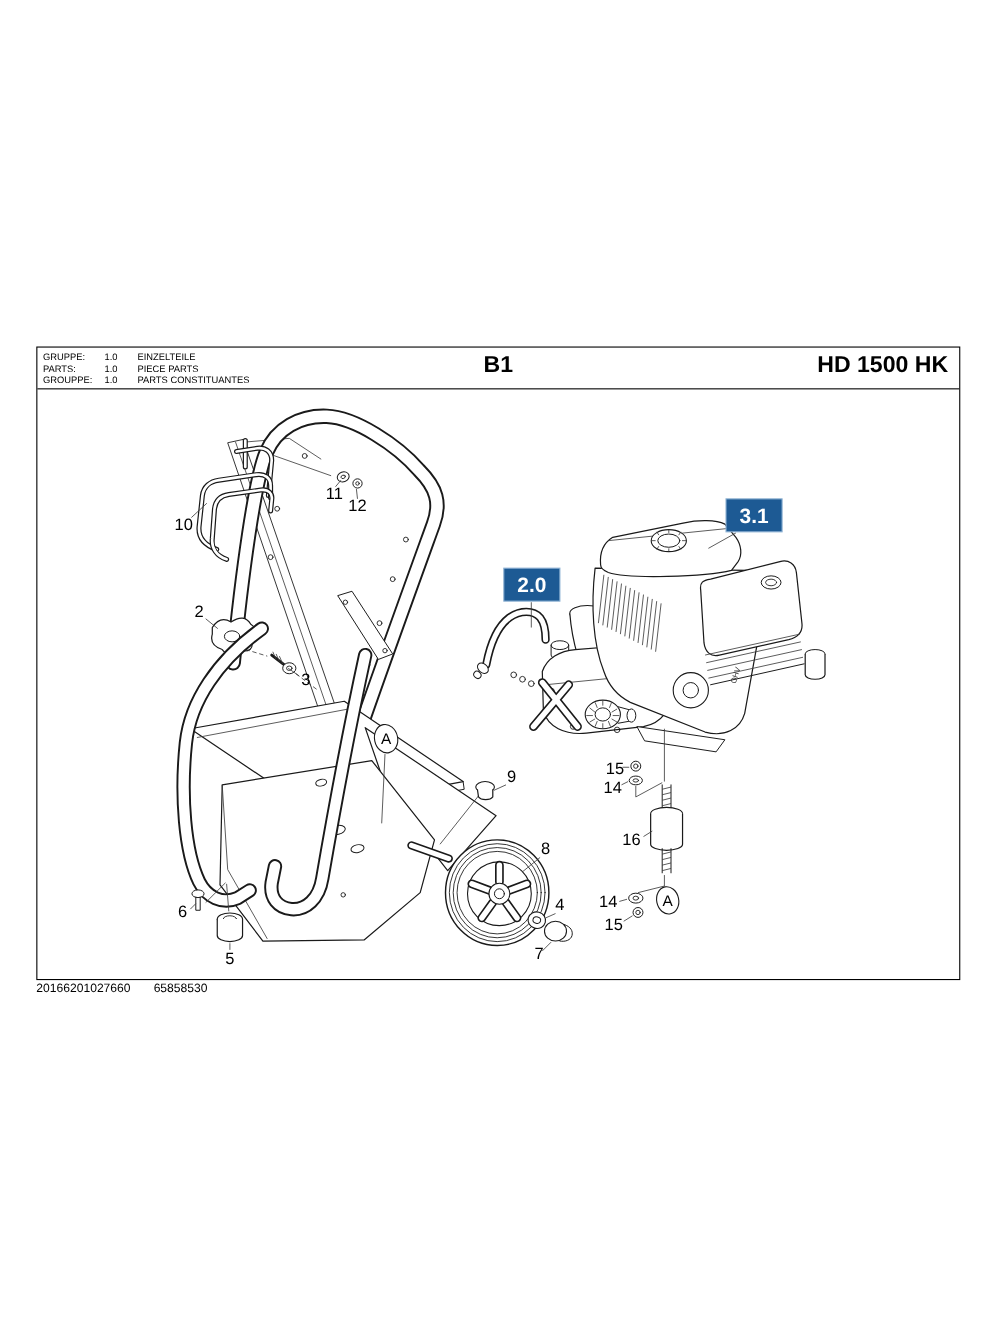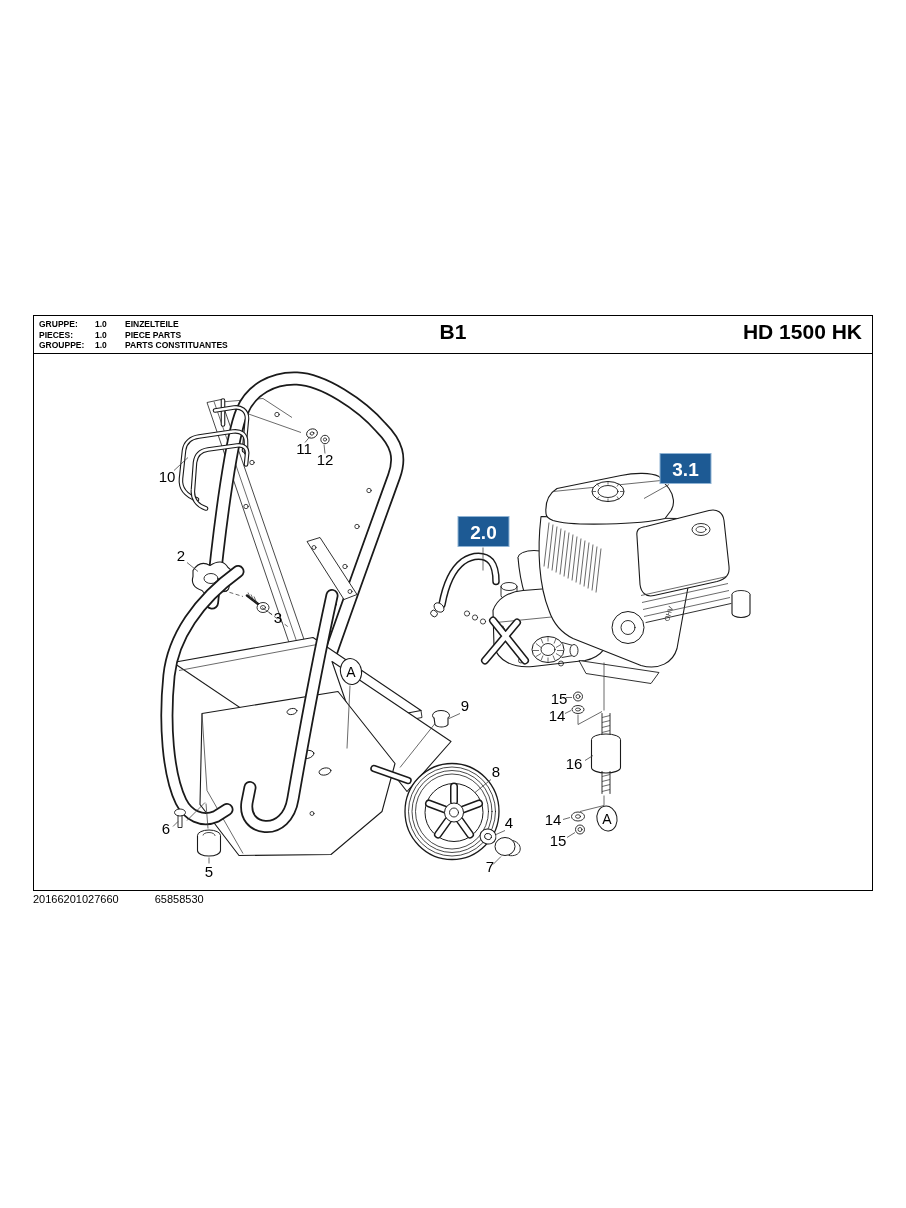--- a/index.html
+++ b/index.html
@@ -2,35 +2,35 @@
 <html><head>
 <meta charset="utf-8">
 <style>
   html,body{margin:0;padding:0;background:#ffffff;}
   .page{position:relative;width:906px;height:1208px;background:#fff;overflow:hidden;
         font-family:"Liberation Sans", sans-serif;color:#000;}
   .frame{position:absolute;left:33px;top:315px;width:838px;height:574px;
          border:1px solid #000;display:flex;flex-direction:column;background:#fff;}
   
   .hdr{height:37px;border-bottom:1px solid #000;position:relative;flex:none;}
-  .hdr-groups{position:absolute;left:5px;top:3px;font-size:8.5px;font-weight:bold;line-height:10.5px;}
+  .hdr-groups{position:absolute;left:5px;top:3px;font-size:8.5px;font-weight:normal;line-height:10.5px;}
   .hdr-row{display:flex;}
   .hdr-row .c1{width:56px;}
   .hdr-row .c2{width:30px;}
   .hdr-sheet{position:absolute;left:0;right:0;top:4px;text-align:center;
              font-size:21px;font-weight:bold;}
   .hdr-model{position:absolute;right:10px;top:4px;font-size:21px;font-weight:bold;}
   
   .diag{flex:1;display:block;}
   
   .ftr{height:18px;border-top:1px solid #000;flex:none;display:flex;
        align-items:center;justify-content:center;font-size:11.5px;}
   .pagenums{position:absolute;left:33px;top:893px;width:840px;display:flex;
             justify-content:flex-start;font-size:11px;}
-  .pagenums .right{display:flex;gap:36px;}
+  .pagenums .right{display:flex;gap:21px;}
   
   .ln{fill:none;stroke:#1a1a1a;stroke-width:1.1;stroke-linejoin:round;stroke-linecap:round;}
   .lnf{fill:#ffffff;stroke:#1a1a1a;stroke-width:1.1;stroke-linejoin:round;}
   .thin{fill:none;stroke:#3a3a3a;stroke-width:0.75;}
   .dash{fill:none;stroke:#3a3a3a;stroke-width:0.75;stroke-dasharray:4 2.5;}
   .tube{fill:none;stroke:#1a1a1a;stroke-linecap:round;stroke-linejoin:round;}
   .tubein{fill:none;stroke:#ffffff;stroke-linecap:round;stroke-linejoin:round;}
   .lbl{font-family:"Liberation Sans",sans-serif;font-size:15px;fill:#000;text-anchor:middle;}
   .refbox{stroke-width:1;}
   .reftxt{font-family:"Liberation Sans",sans-serif;font-size:19px;font-weight:bold;
@@ -45,21 +45,21 @@
   <div class="frame">
 
     <div class="hdr">
       <div class="hdr-groups">
         <div class="hdr-row">
           <span class="c1">GRUPPE:</span>
           <span class="c2">1.0</span>
           <span class="c3">EINZELTEILE</span>
         </div>
         <div class="hdr-row">
-          <span class="c1">PIECES:</span>
+          <span class="c1">PARTS:</span>
           <span class="c2">1.0</span>
           <span class="c3">PIECE PARTS</span>
         </div>
         <div class="hdr-row">
           <span class="c1">GROUPPE:</span>
           <span class="c2">1.0</span>
           <span class="c3">PARTS CONSTITUANTES</span>
         </div>
       </div>
       <div class="hdr-sheet">B1</div>

